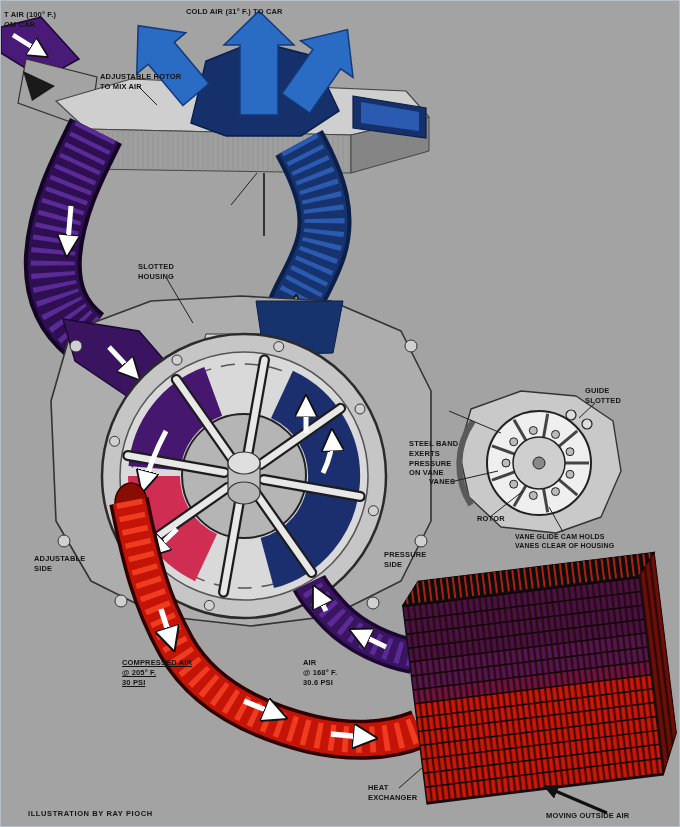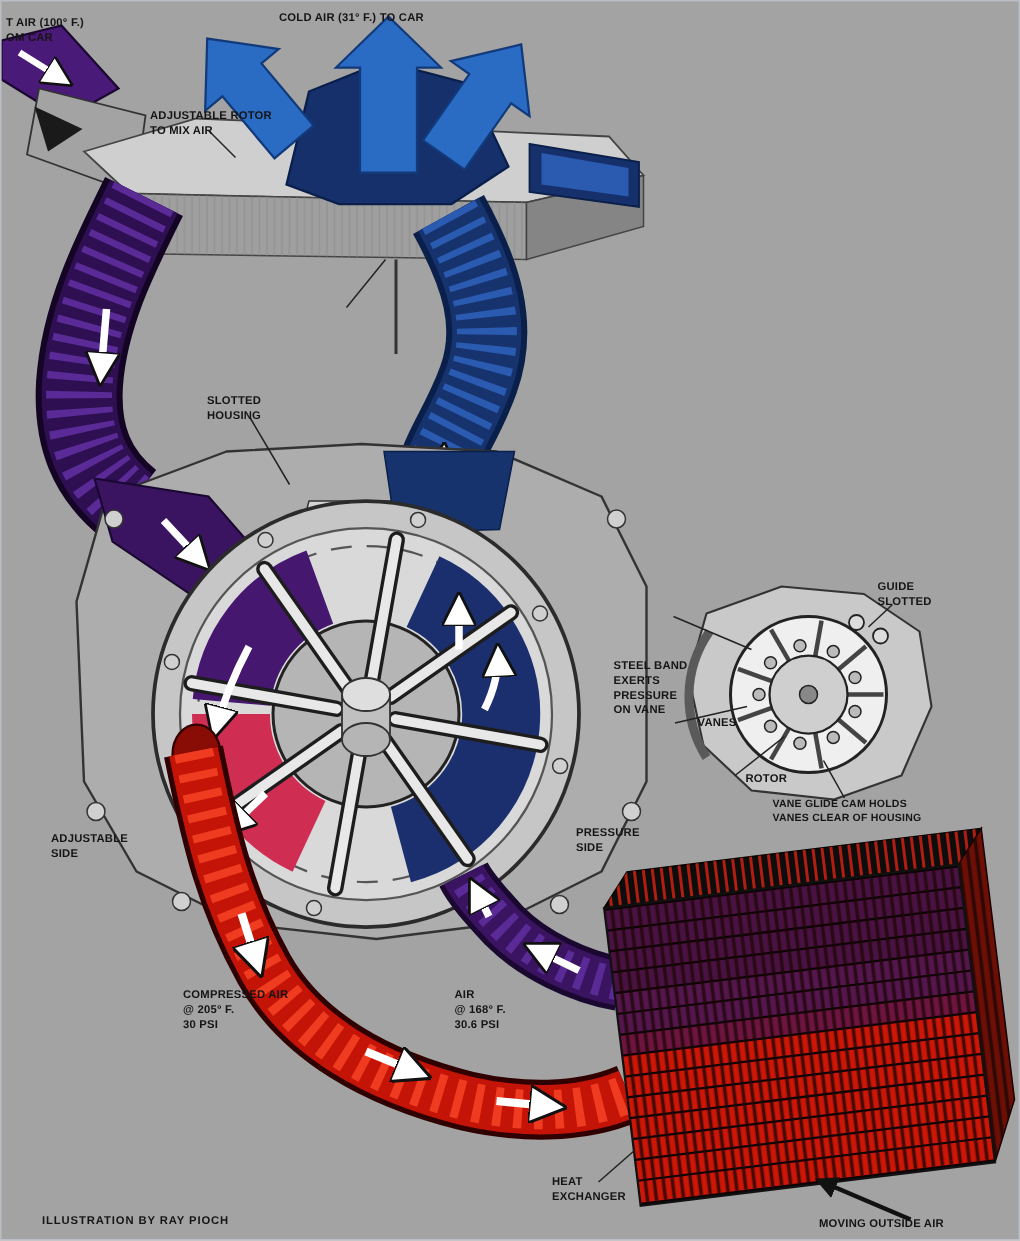--- a/index.html
+++ b/index.html
@@ -243,29 +243,29 @@
 <div class="lbl" style="left:99px;top:71px;">ADJUSTABLE ROTOR
 TO MIX AIR</div>
 <div class="lbl" style="left:137px;top:261px;">SLOTTED
 HOUSING</div>
 <div class="lbl" style="left:408px;top:390px;margin-top:48px;">STEEL BAND
 EXERTS
 PRESSURE
 ON VANE</div>
 <div class="lbl" style="left:584px;top:385px;">GUIDE
 SLOTTED</div>
-<div class="lbl" style="left:428px;top:476px;margin-left:36px;">VANES</div>
-<div class="lbl" style="left:476px;top:513px;margin-left:20px;">ROTOR</div>
+<div class="lbl" style="left:428px;top:476px;">VANES</div>
+<div class="lbl" style="left:476px;top:513px;">ROTOR</div>
 <div class="lbl sm" style="left:514px;top:531px;">VANE GLIDE CAM HOLDS
 VANES CLEAR OF HOUSING</div>
 <div class="lbl" style="left:33px;top:553px;">ADJUSTABLE
 SIDE</div>
 <div class="lbl" style="left:383px;top:549px;">PRESSURE
 SIDE</div>
-<div class="lbl" style="left:121px;top:657px;">COMPRESSED AIR
+<div class="lbl" style="left:121px;top:657px;text-decoration:underline;">COMPRESSED AIR
 @ 205° F.
 30 PSI</div>
 <div class="lbl" style="left:302px;top:657px;">AIR
 @ 168° F.
 30.6 PSI</div>
 <div class="lbl" style="left:367px;top:782px;">HEAT
 EXCHANGER</div>
 <div class="lbl" style="left:545px;top:810px;">MOVING OUTSIDE AIR</div>
 <div class="lbl" style="left:27px;top:808px;letter-spacing:.6px;">ILLUSTRATION BY RAY PIOCH</div>
 

